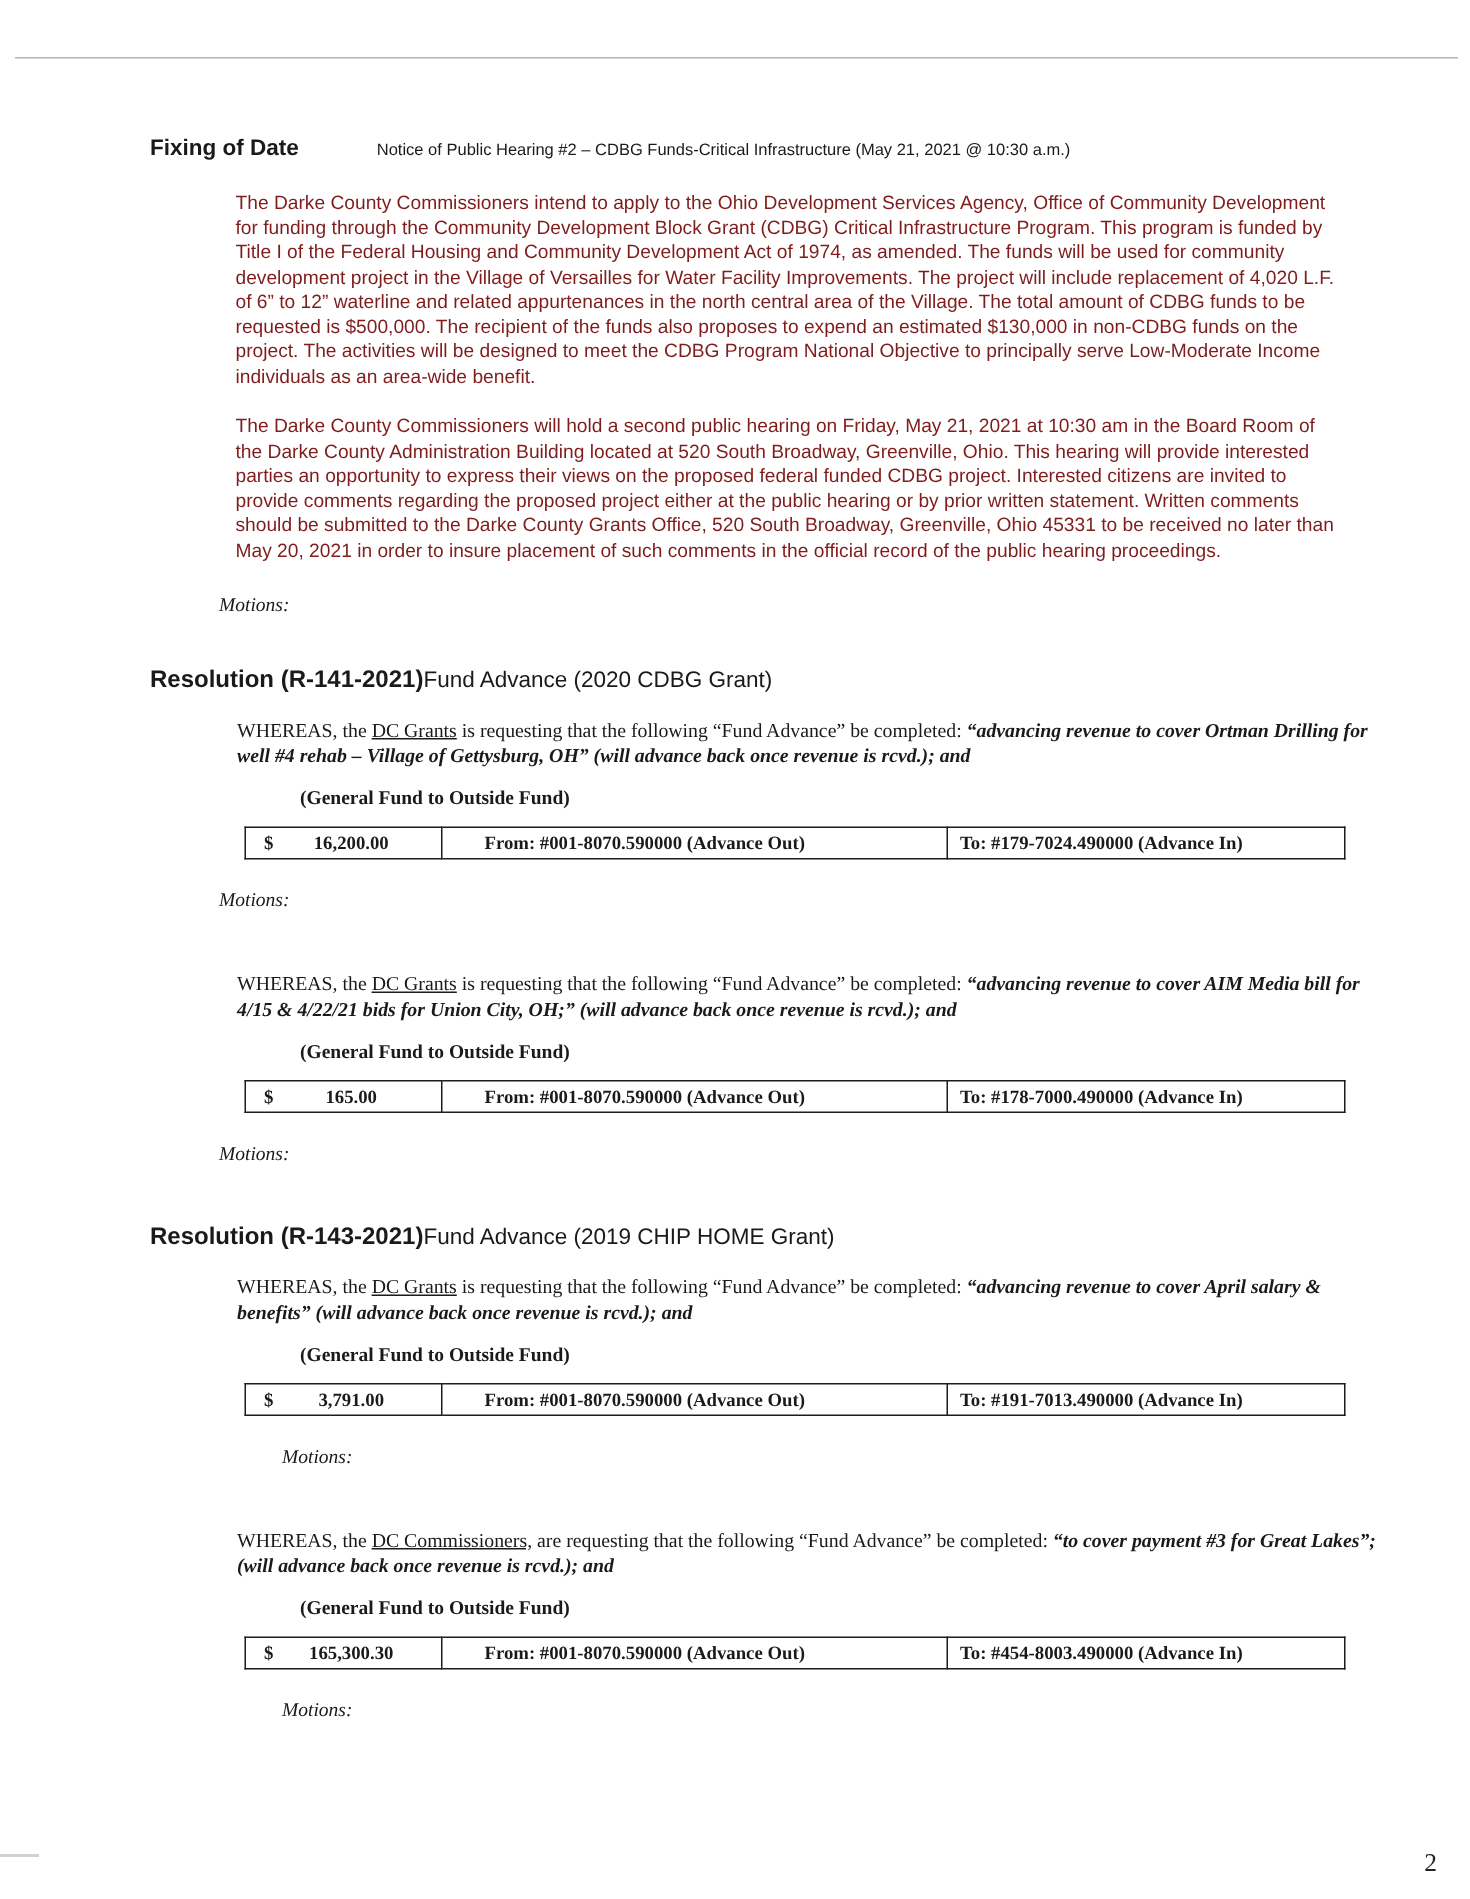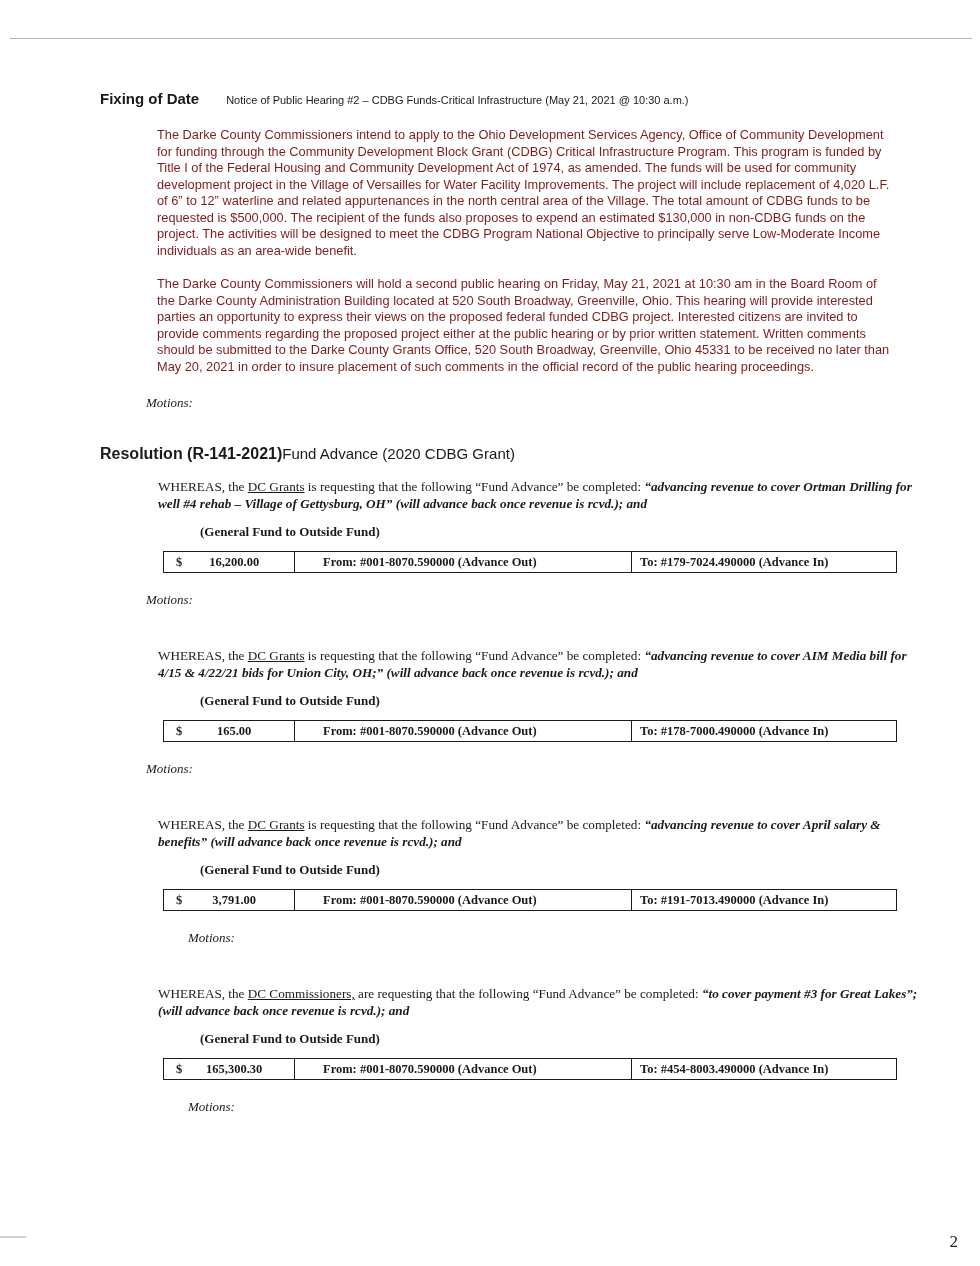--- a/index.html
+++ b/index.html
@@ -40,20 +40,21 @@
     position: absolute;
     top: 66px;
     left: 100px;
     width: 830px;
   }
   
   .header-row {
     display: flex;
     align-items: baseline;
     margin: 0 0 20px 0;
+    gap: 25px;
   }
   .header-label {
     font-size: 15px;
     font-weight: bold;
     white-space: nowrap;
   }
   .header-title {
     font-size: 11px;
     margin-left: 27px;
     margin-top: 28px;
@@ -208,20 +209,24 @@
           </td>
           <td class="cell-from">From: #001-8070.590000  (Advance Out)</td>
           <td class="cell-to">To: #178-7000.490000 (Advance In)</td>
         </tr>
       </tbody>
         </table>
       <div class="motions">Motions:</div>
     </div>
 
     <div class="resolution">
+      <div class="res-heading-row">
+        <span class="res-heading">Resolution (R-143-2021)</span>
+        <span class="res-subtitle">Fund Advance  (2019 CHIP HOME Grant)</span>
+      </div>
       <p class="whereas"><span>WHEREAS, the </span><span class="seg-u">DC Grants</span><span> is requesting that the following “Fund Advance” be completed: </span><span class="seg-bi">“advancing revenue to cover April salary &amp; benefits” (will advance back once revenue is rcvd.); and</span></p>
       <div class="fund-note">(General Fund to Outside Fund)</div>
       <table class="adv-table">
         <tbody>
             <tr>
           <td class="cell-amount">
             <div class="amount-inner">
               <span class="currency">$</span>
               <span class="amount">3,791.00</span>
             </div>

